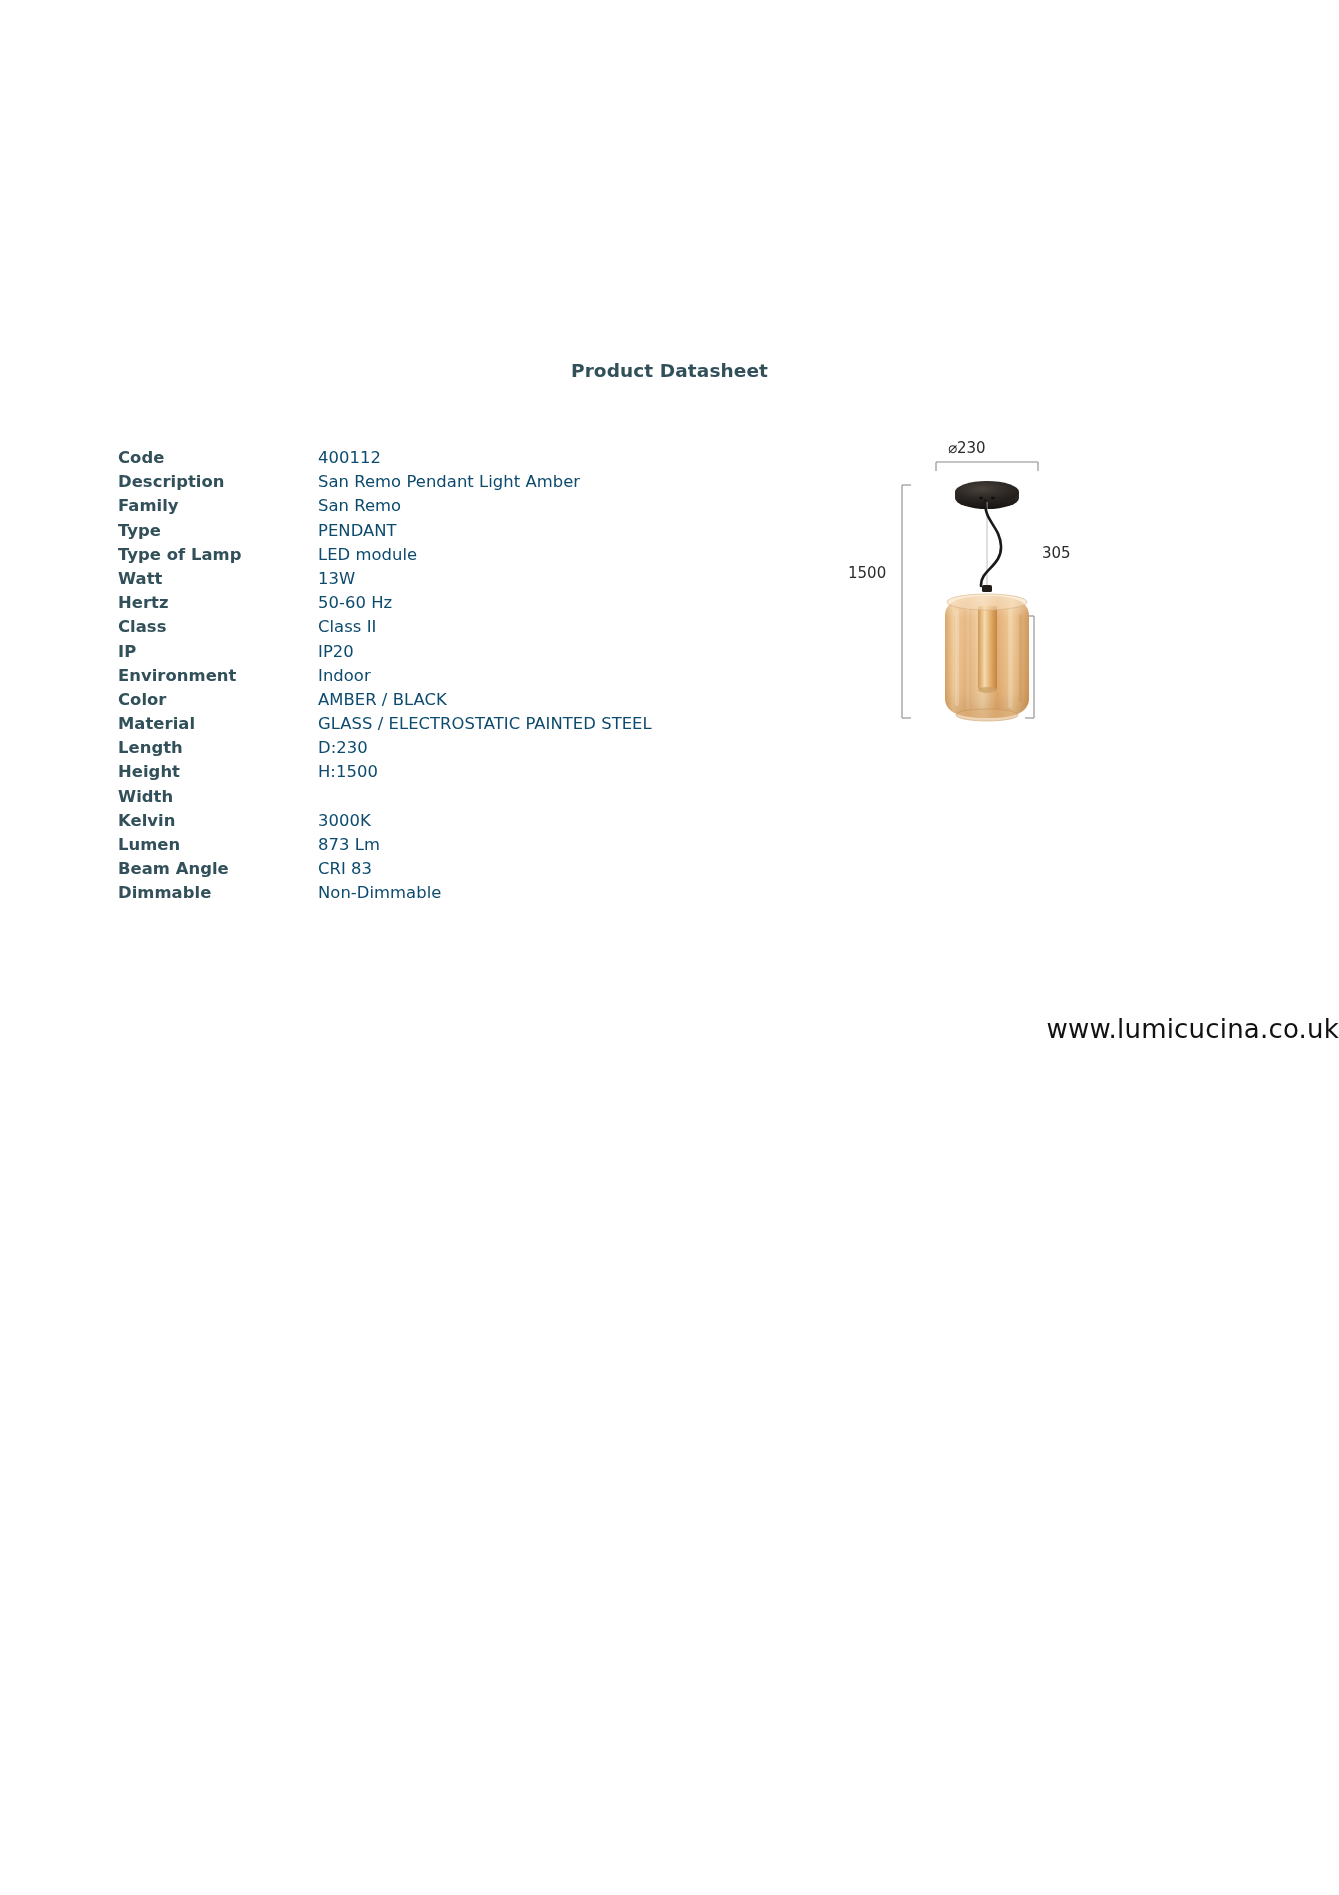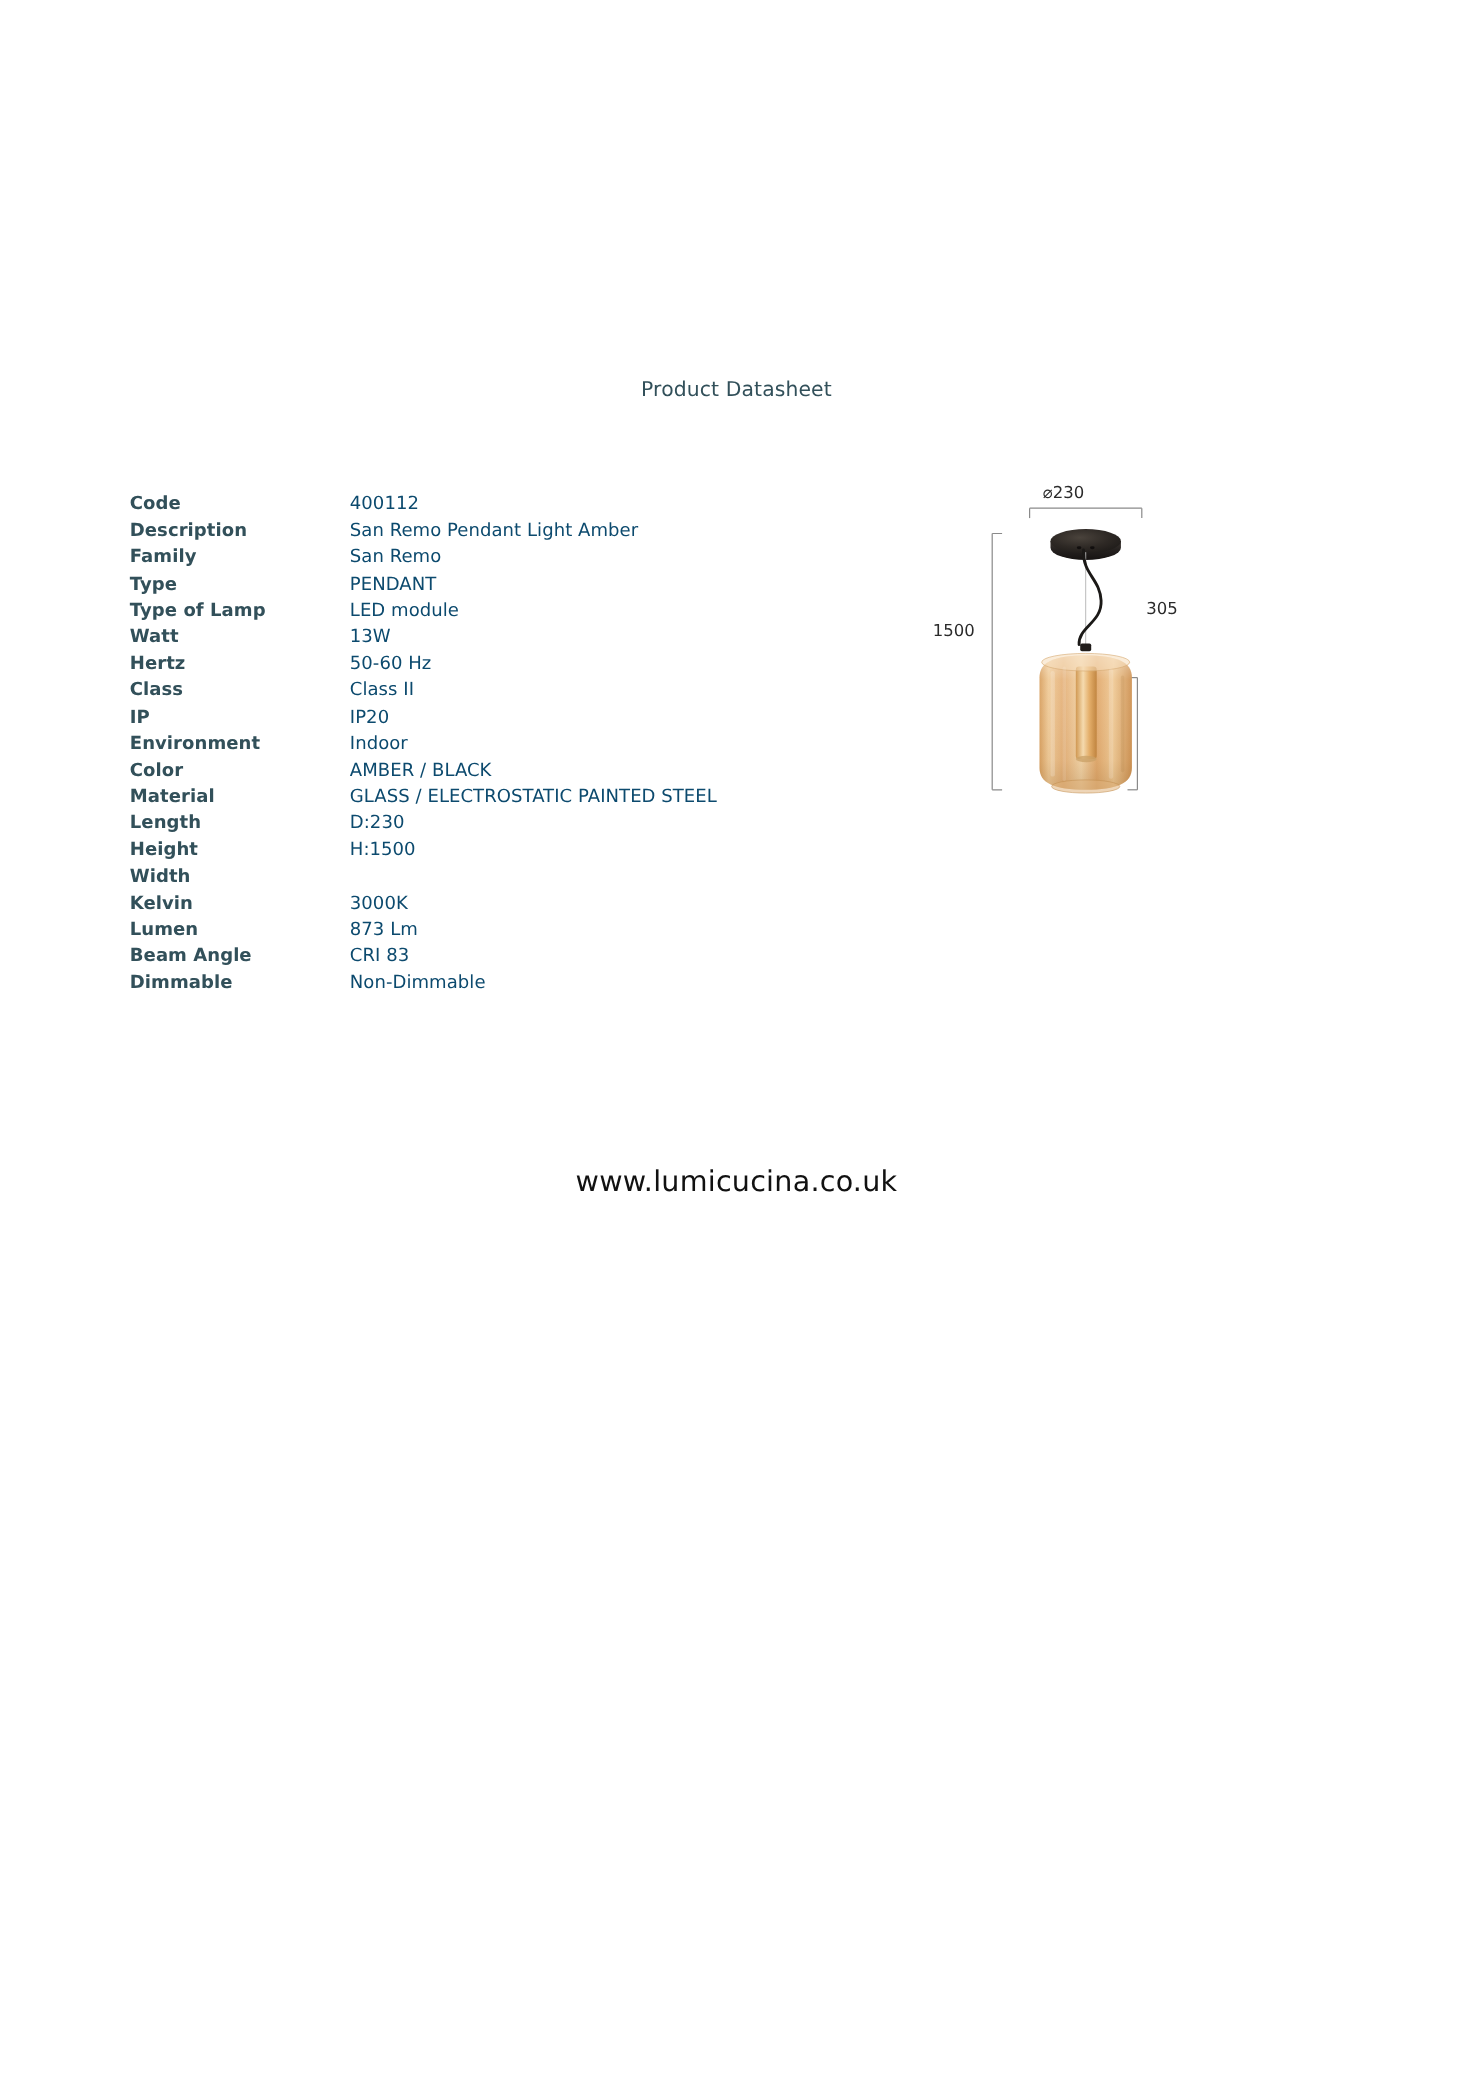--- a/index.html
+++ b/index.html
@@ -19,25 +19,25 @@
     height: 1895px;
     margin: 0 auto;
     background: #ffffff;
     overflow: hidden;
   }
 
   
   #doc-title {
     position: absolute;
     left: 0;
-    top: 344px;
+    top: 360px;
     width: 1339px;
     text-align: center;
     font-size: 18.5px;
-    font-weight: normal;
+    font-weight: bold;
     color: #32505a;
     letter-spacing: 0.1px;
   }
 
   
   #spec-table {
     position: absolute;
     left: 118px;
     top: 446px;
     width: 620px;
@@ -61,23 +61,23 @@
     font-size: 16.4px;
     font-weight: normal;
     color: #0c4a6e;
     letter-spacing: 0.05px;
   }
 
   
   #site-url {
     position: absolute;
     left: 0;
-    top: 1060px;
+    top: 1014px;
     width: 1339px;
-    text-align: center;
+    text-align: right;
     font-size: 26px;
     color: #111111;
     letter-spacing: 0.2px;
   }
 
   
   #diagram {
     position: absolute;
     left: 848px;
     top: 430px;

